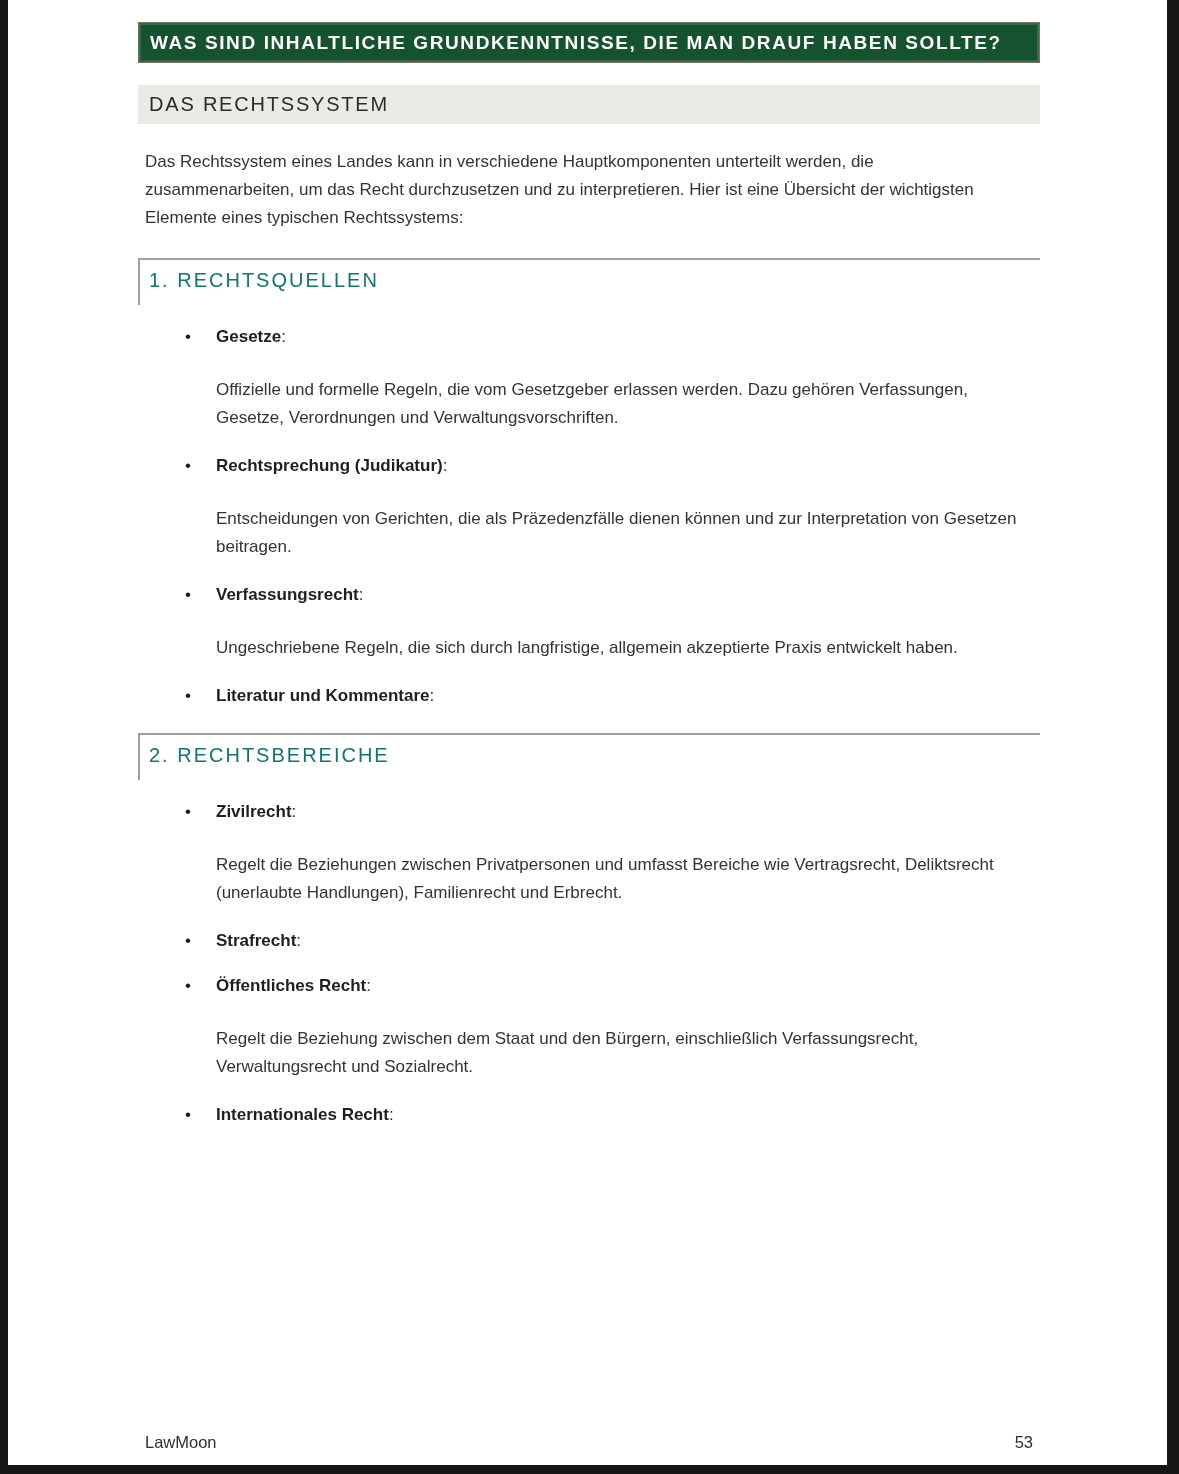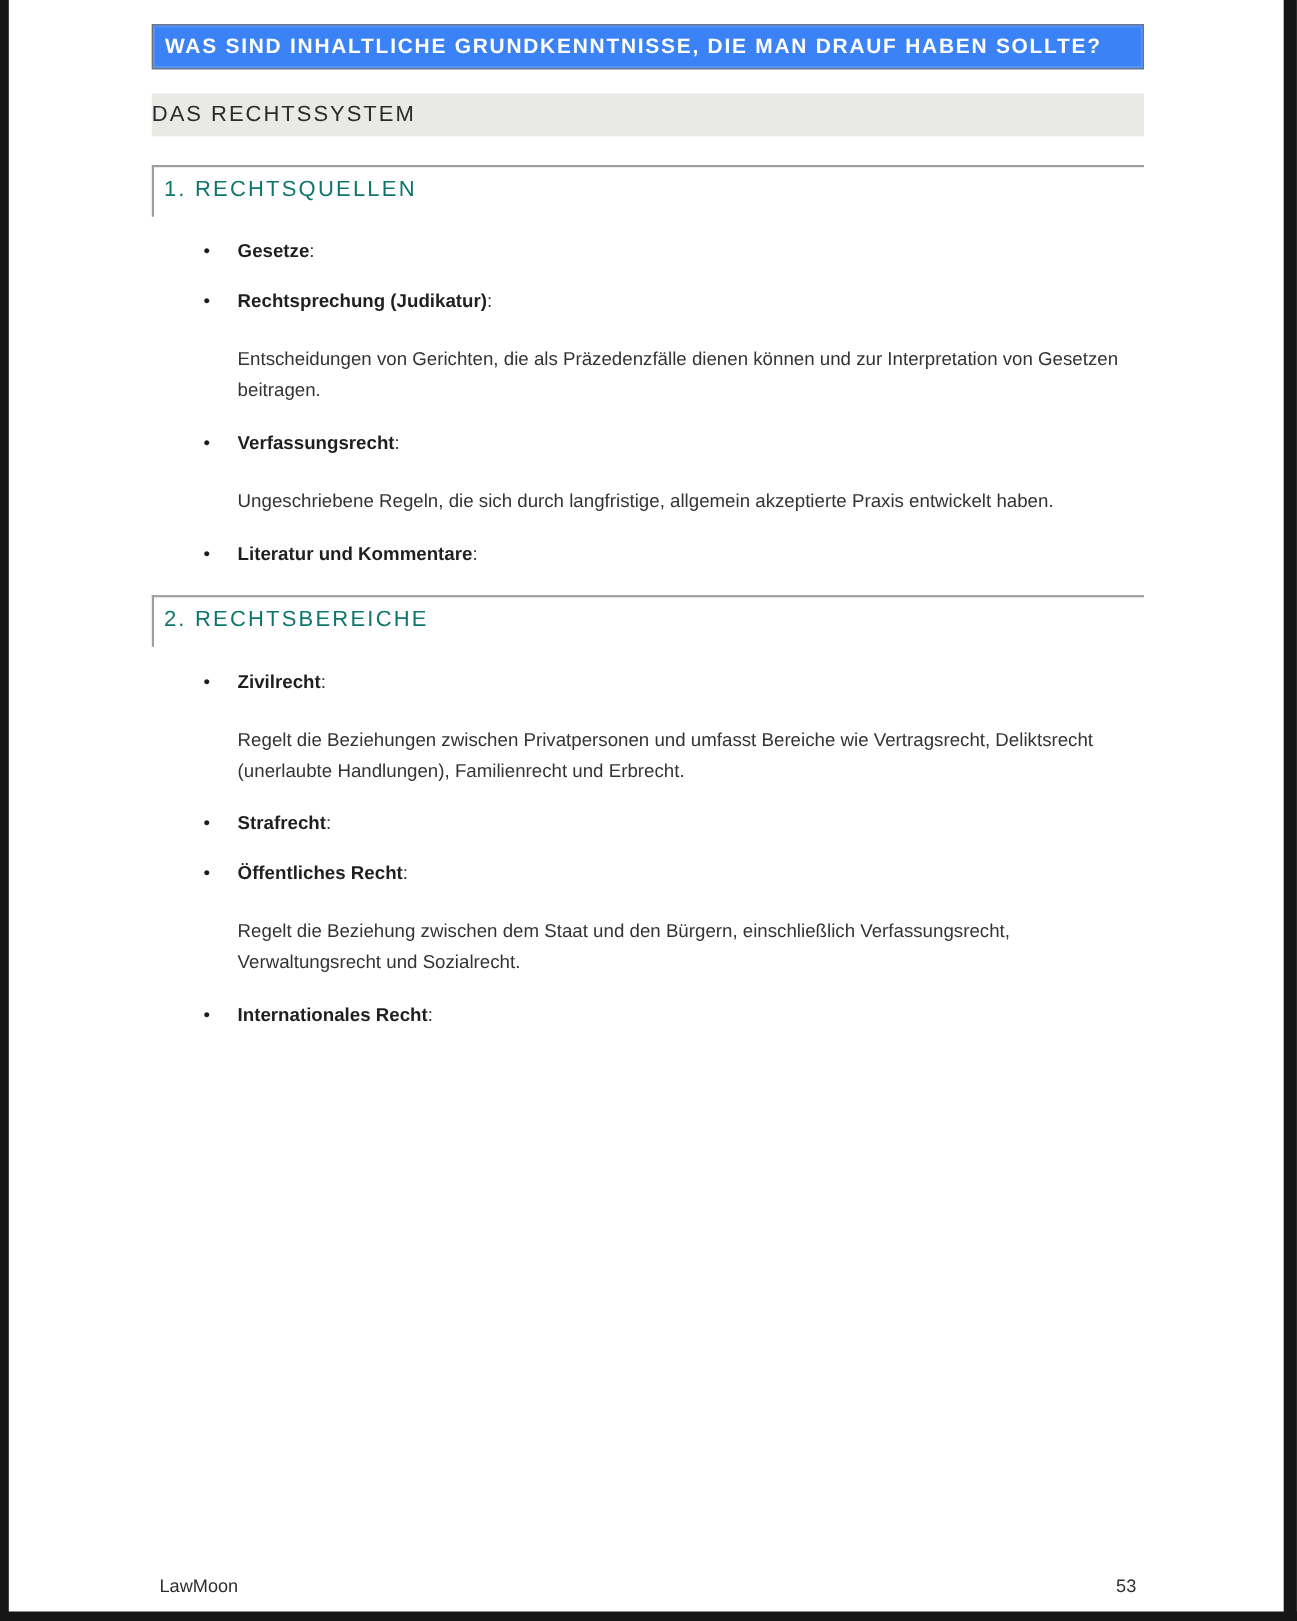--- a/index.html
+++ b/index.html
@@ -16,36 +16,37 @@
   .edge-right { position:absolute; right:0; top:0; width:12px; height:1474px; background:#161616; }
   .edge-bottom{ position:absolute; left:0; bottom:0; width:1179px; height:9px; background:#161616; }
 
   .content {
     position:absolute; left:138px; top:0; width:902px;
   }
 
   .title-bar {
     margin-top:22px;
     height:41px;
-    background:#3b82f6;
+    background:#14532d;
     border:1px solid #74726b;
     box-shadow:inset 0 0 0 2px rgba(255,255,255,0.14);
     display:flex; align-items:center;
     padding-left:11px;
     color:#ffffff;
     font-size:19px; font-weight:bold;
     letter-spacing:1.6px;
     white-space:nowrap;
   }
 
   .subtitle-bar {
     margin-top:22px;
     height:39px;
     background:#e9e9e6;
     display:flex; align-items:center;
+    padding-left:11px;
     color:#2b2b2b;
     font-size:20px;
     letter-spacing:1.8px;
     white-space:nowrap;
   }
 
   .intro {
     margin-top:24px;
     margin-left:7px;
     width:860px;
@@ -118,29 +119,31 @@
 <div class="content">
 
   <div class="title-bar">
     <span>WAS SIND INHALTLICHE GRUNDKENNTNISSE, DIE MAN DRAUF HABEN SOLLTE?</span>
   </div>
 
   <div class="subtitle-bar">
     <span>DAS RECHTSSYSTEM</span>
   </div>
 
+  <p class="intro">Das Rechtssystem eines Landes kann in verschiedene Hauptkomponenten unterteilt werden, die zusammenarbeiten, um das Recht durchzusetzen und zu interpretieren. Hier ist eine Übersicht der wichtigsten Elemente eines typischen Rechtssystems:</p>
 
   <div class="section-head">1. RECHTSQUELLEN</div>
   <div class="items">
 
     <div class="item">
       <div class="item-term">
         <span class="bullet">•</span>
         <span class="term">Gesetze</span><span class="colon">:</span>
       </div>
+      <p class="item-def">Offizielle und formelle Regeln, die vom Gesetzgeber erlassen werden. Dazu gehören Verfassungen, Gesetze, Verordnungen und Verwaltungsvorschriften.</p>
     </div>
 
     <div class="item">
       <div class="item-term">
         <span class="bullet">•</span>
         <span class="term">Rechtsprechung (Judikatur)</span><span class="colon">:</span>
       </div>
       <p class="item-def">Entscheidungen von Gerichten, die als Präzedenzfälle dienen können und zur Interpretation von Gesetzen beitragen.</p>
     </div>
 

